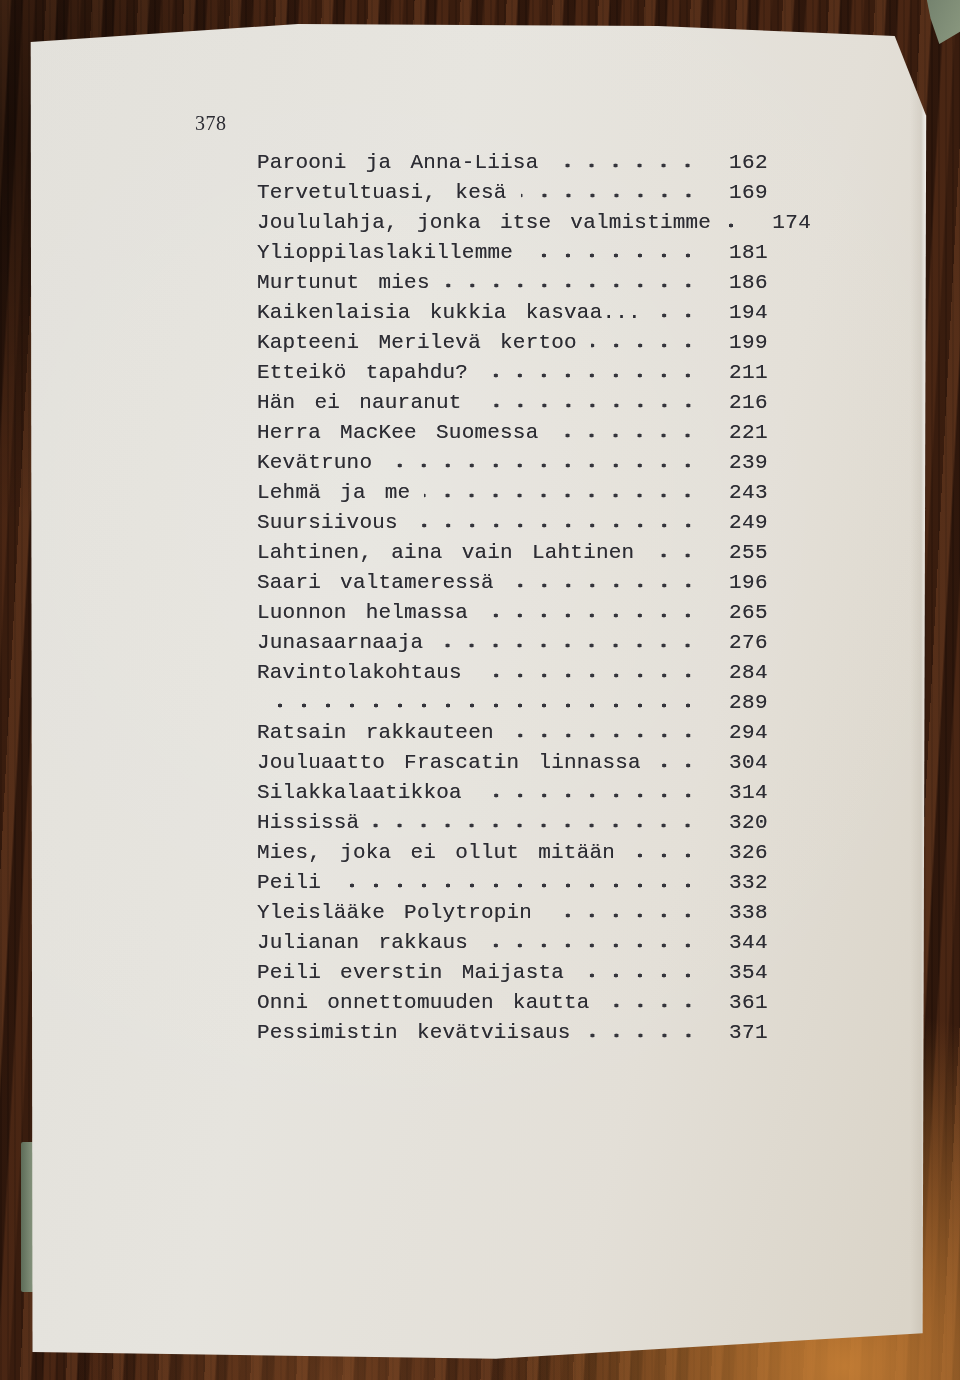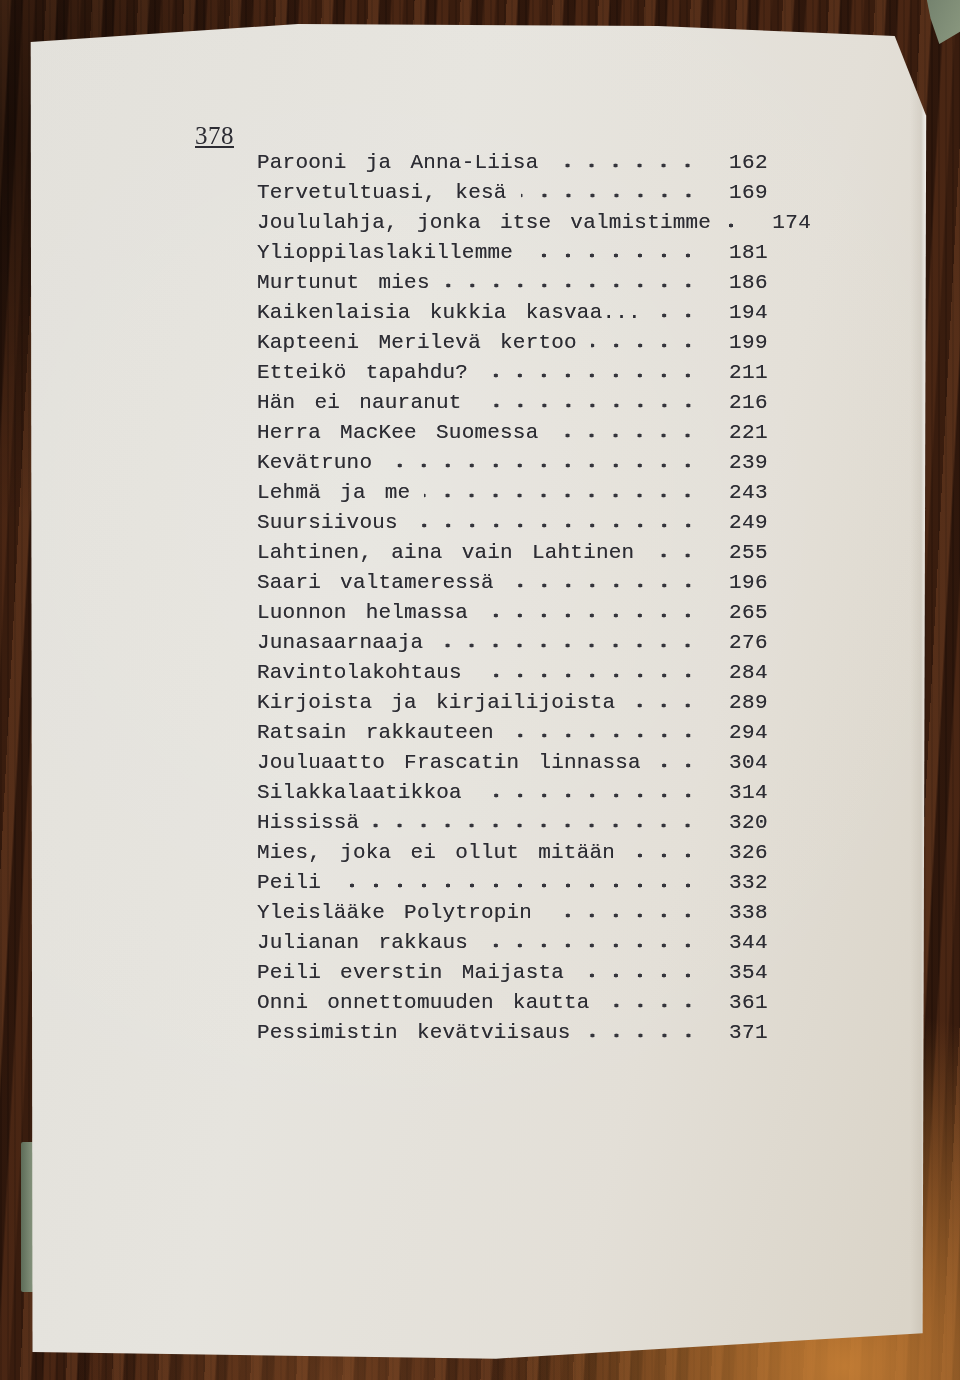--- a/index.html
+++ b/index.html
@@ -58,22 +58,22 @@
       70% 0.30%,
       96.3% 1.05%,
       99.8% 7.0%,
       99.4% 98.0%,
       52% 99.9%,
       0.50% 99.4%);
     filter:drop-shadow(0 3px 5px rgba(20,10,5,0.5));
     color:#2c2c33;
   }
   .pagenum{
-    position:absolute;left:167px;top:100px;
-    font-size:25px;letter-spacing:0.5px;text-decoration:underline;
+    position:absolute;left:167px;top:90px;
+    font-size:20px;letter-spacing:0.5px;
   }
   .toc{
     position:absolute;left:229px;top:126px;right:160px;font-family:Liberation Mono, monospace;
   }
   .row{
     display:flex;align-items:baseline;
     height:30px;line-height:30px;
     font-size:21px;
     white-space:nowrap;
   }
@@ -218,21 +218,20 @@
     <span class="num">276</span>
   </div>
 
   <div class="row">
     <span class="title">Ravintolakohtaus</span>
     <span class="leader"></span>
     <span class="num">284</span>
   </div>
 
   <div class="row">
-    <span class="title">Kirjoista ja kirjailijoista</span>
     <span class="leader"></span>
     <span class="num">289</span>
   </div>
 
   <div class="row">
     <span class="title">Ratsain rakkauteen</span>
     <span class="leader"></span>
     <span class="num">294</span>
   </div>
 

